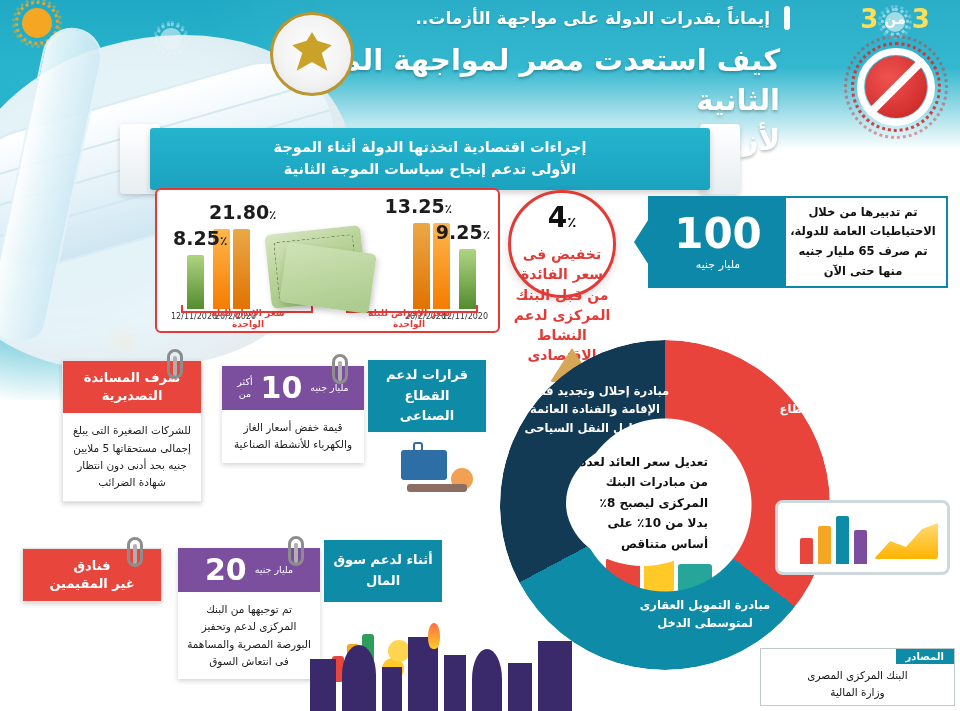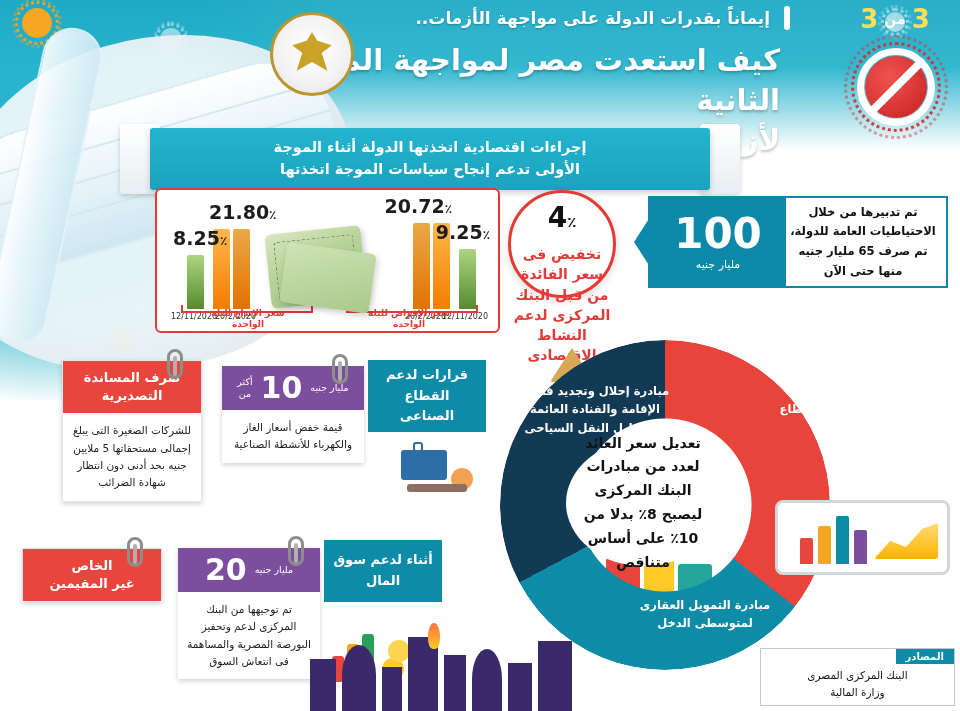--- a/index.html
+++ b/index.html
@@ -255,21 +255,21 @@
     -webkit-mask: radial-gradient(circle, transparent 0 86px, #000 87px);
             mask: radial-gradient(circle, transparent 0 86px, #000 87px);
   }
 
   .ring-label { position: absolute; color: #ffffff; font-weight: bold; font-size: 11.5px; line-height: 1.6; text-align: center; }
 
   .center-bubble {
     position: absolute; left: 566px; top: 440px; width: 154px; height: 126px;
     background: #ffffff; border-radius: 50%;
     display: flex; align-items: center; justify-content: center;
-    font-size: 14px; line-height: 1.7; color: #111; text-align: center; font-weight: bold;
+    font-size: 12px; line-height: 1.7; color: #111; text-align: right; font-weight: bold;
     padding: 0 12px;
   }
 
   
   .tablet {
     left: 775px; top: 500px; width: 175px; height: 75px;
     background: #ffffff; border: 3px solid #cfd8dc; border-radius: 8px;
     overflow: hidden;
   }
   .tablet-bar { position: absolute; bottom: 8px; width: 13px; border-radius: 2px 2px 0 0; }
@@ -339,33 +339,33 @@
 
   <div class="abs virus big-virus"></div>
   <div class="abs no-sign"></div>
   <div class="abs no-bar"></div>
 
   <div class="abs scroll-curl curl-l"></div>
   <div class="abs scroll-curl curl-r"></div>
   <div class="abs scroll">
     <div class="scroll-txt">
       <div>إجراءات اقتصادية اتخذتها الدولة أثناء الموجة</div>
-      <div>الأولى تدعم إنجاح سياسات الموجة اتخذتها</div>
+      <div>الأولى تدعم إنجاح سياسات الموجة الثانية</div>
     </div>
   </div>
 
   <div class="abs chart-card">
 
     <div class="bars-group" style="right: 22px; width: 120px; height: 100px;">
       <div class="bar orange" style="right: 26px; height: 86px;"></div>
       <div class="bar orange" style="right: 46px; height: 86px; filter:brightness(.92);"></div>
       <div class="bar green" style="right: 0px; height: 60px;"></div>
 
       <div class="bar-val" style="right: 24px; bottom: 92px;">
-        <span>20.72</span><span class="pct">٪</span>
+        <span>13.25</span><span class="pct">٪</span>
       </div>
       <div class="bar-val" style="right: -14px; bottom: 66px;">
         <span>9.25</span><span class="pct">٪</span>
       </div>
       <div class="bar-date" style="right: 30px; bottom: -12px;">20/2/2020</div>
       <div class="bar-date" style="right: -12px; bottom: -12px;">12/11/2020</div>
     </div>
 
     <div class="bars-group" style="left: 26px; width: 120px; height: 100px;">
       <div class="bar orange" style="left: 30px; height: 80px;"></div>
@@ -414,21 +414,21 @@
 
   <div class="note" style="left: 62px; top: 360px; width: 140px;">
     <div class="clip" style="right: 18px;"></div>
     <div class="note-head" style="background:#e8453c;">صرف المساندة التصديرية</div>
     <div class="note-body">للشركات الصغيرة التى يبلغ إجمالى مستحقاتها 5 ملايين جنيه بحد أدنى دون انتظار شهادة الضرائب</div>
   </div>
 
   <div class="note" style="left: 22px; top: 548px; width: 140px;">
     <div class="clip" style="right: 18px;"></div>
     <div class="note-head" style="background:#e8453c;">
-      <div>الخاص</div>
+      <div>فنادق</div>
       <div>غير المقيمين</div>
     </div>
   </div>
 
   <div class="bignum-note" style="left: 222px; top: 366px; width: 142px;">
     <div class="clip" style="right: 16px;"></div>
     <div class="bignum-head" style="background:#7b4f9d;">
       <div class="side">
         <div>مليار جنيه</div>
       </div>

